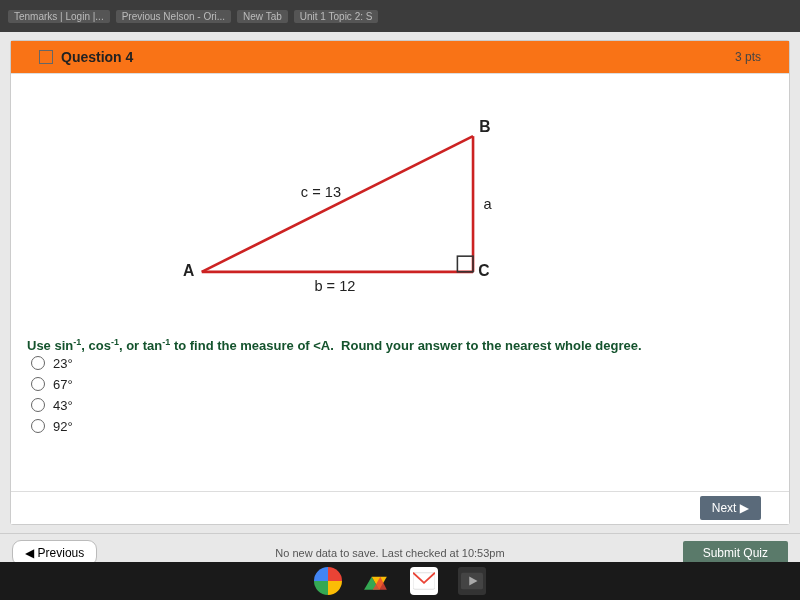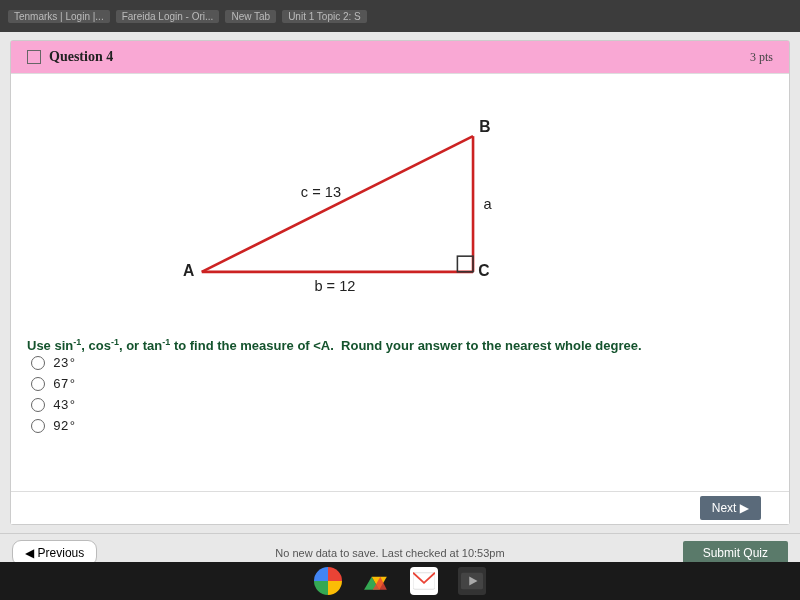--- a/index.html
+++ b/index.html
@@ -46,24 +46,23 @@
       flex: 1;
       display: flex;
       flex-direction: column;
     }
 
     
     .question-header {
       display: flex;
       justify-content: space-between;
       align-items: center;
-      padding: 8px 16px;
+      padding: 8px 28px;
       border-bottom: 1px solid #ddd;
-      background: #f9a8d4;
-      font-family: Liberation Serif, serif;
+      background: #f97316;
     }
     .question-header-left {
       display: flex;
       align-items: center;
       gap: 8px;
     }
     .checkbox-icon {
       width: 14px;
       height: 14px;
       border: 1px solid #666;
@@ -113,21 +112,20 @@
       gap: 6px;
       margin-left: 4px;
     }
     .answer-option {
       display: flex;
       align-items: center;
       gap: 8px;
       font-size: 13px;
       color: #222;
       cursor: pointer;
-      font-family: Liberation Mono, monospace;
     }
     .radio-circle {
       width: 14px;
       height: 14px;
       border: 1px solid #666;
       border-radius: 50%;
       display: inline-block;
       flex-shrink: 0;
     }
 
@@ -213,21 +211,21 @@
       left: 0;
       width: 100%;
       height: 100%;
     }
   </style>
 </head>
 <body>
 
 <div class="browser-bar">
   <span class="browser-bar-item">Tenmarks | Login |...</span>
-  <span class="browser-bar-item">Fareida Login - Ori...</span>
+  <span class="browser-bar-item">Previous Nelson - Ori...</span>
   <span class="browser-bar-item">New Tab</span>
   <span class="browser-bar-item">Unit 1 Topic 2: S</span>
 </div>
 
 <div class="main-content">
 
   <div class="quiz-container">
 
     <div class="question-header">
       <div class="question-header-left">

